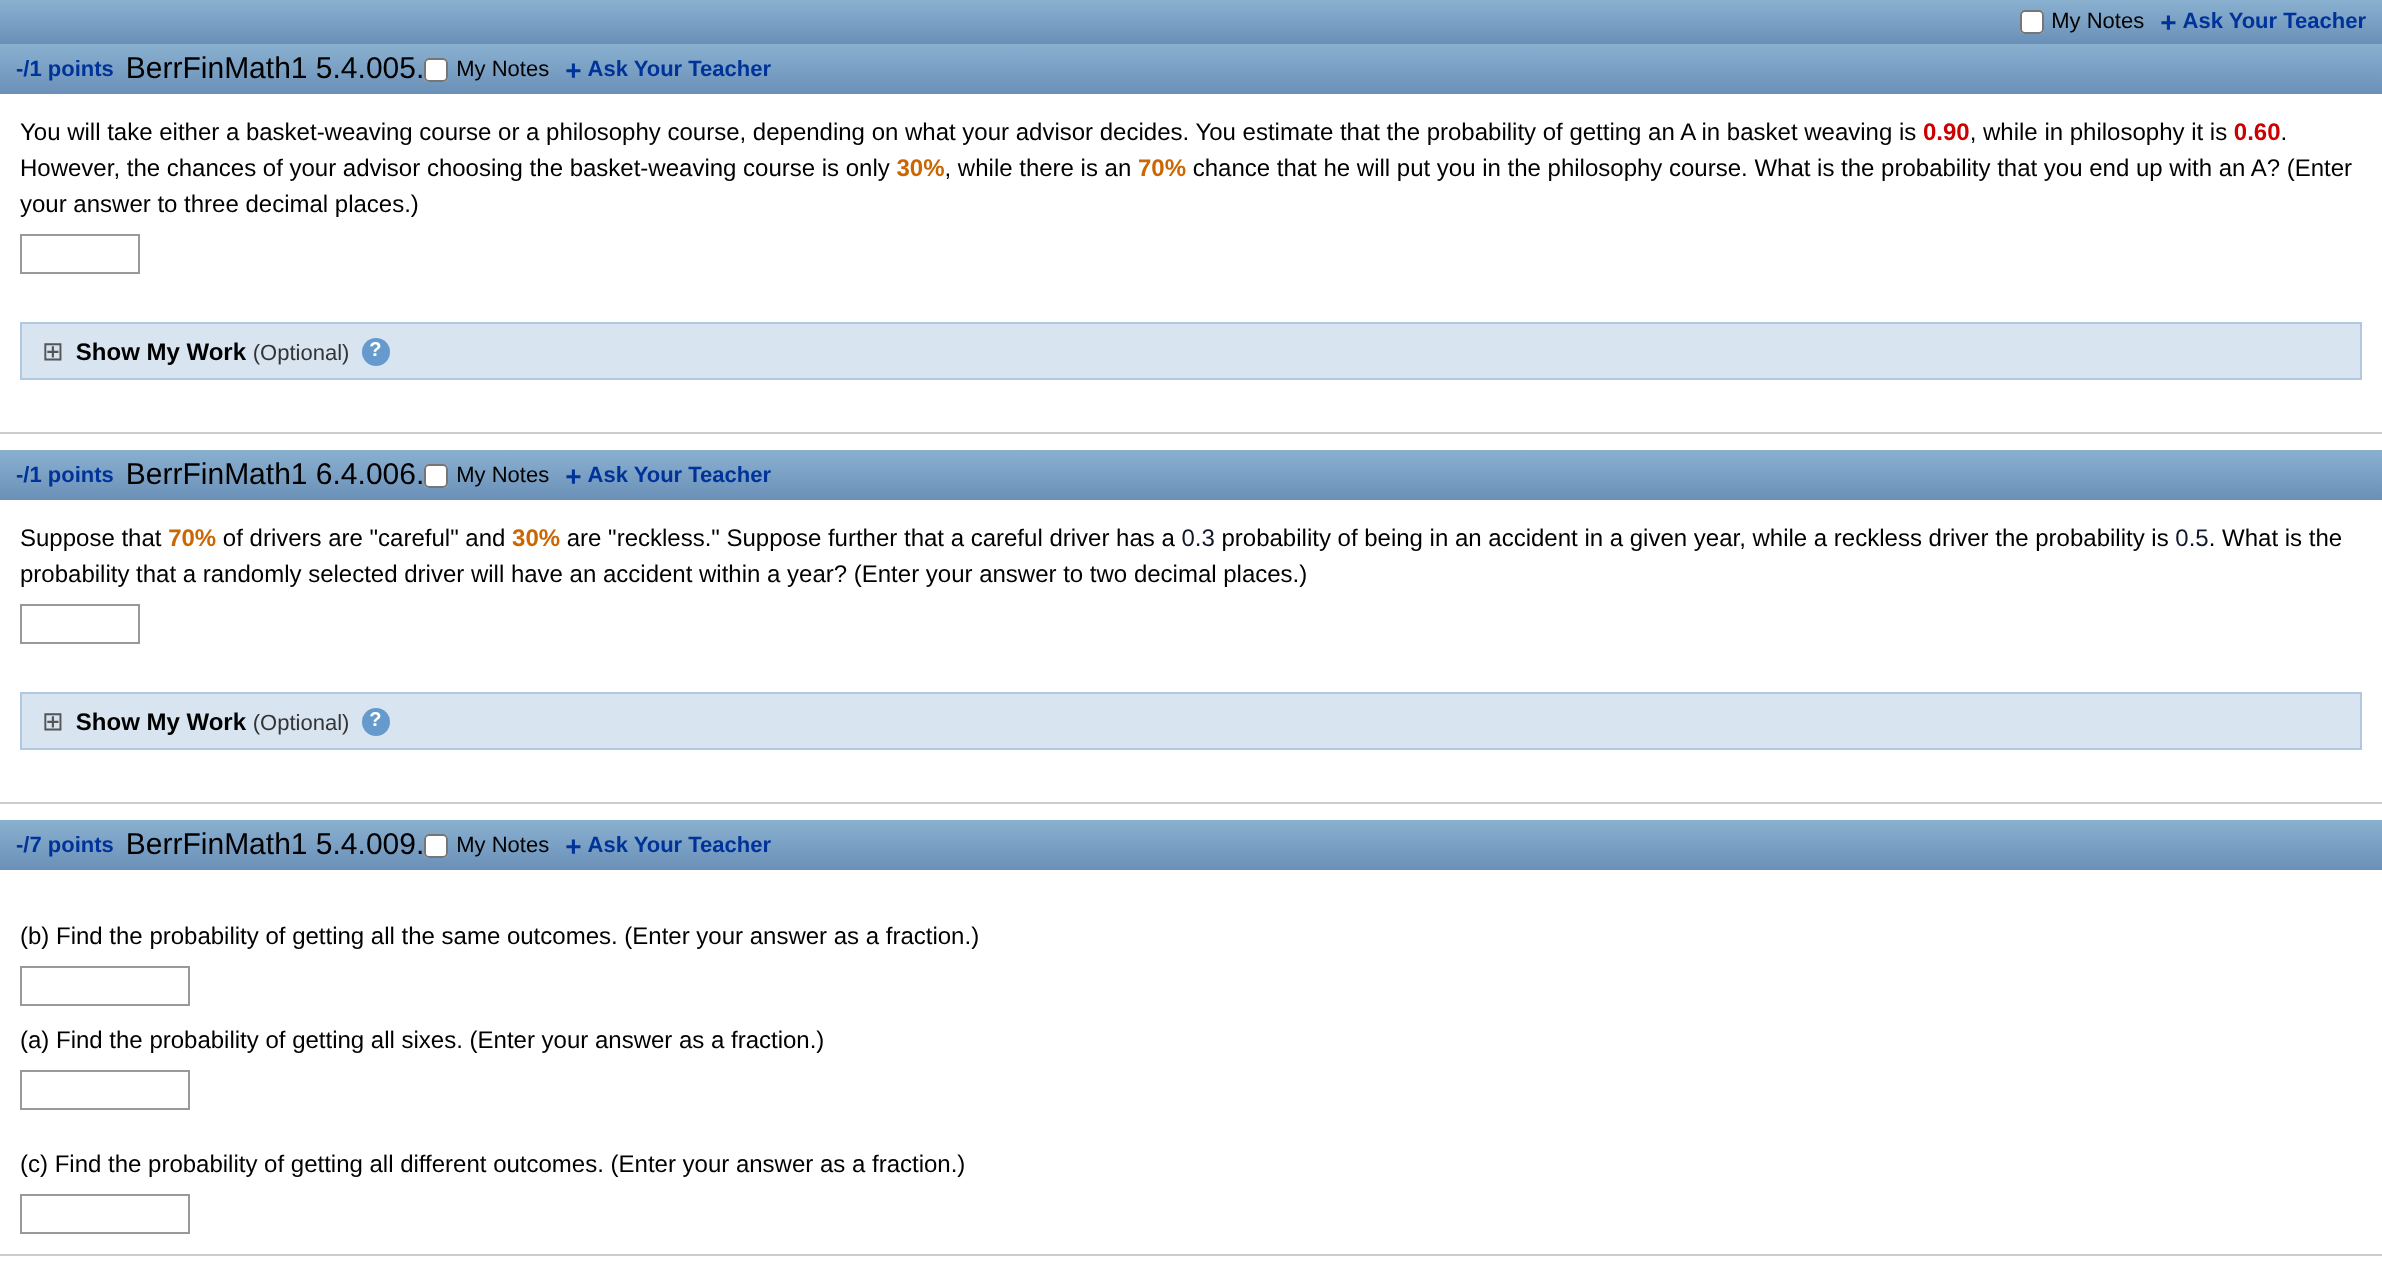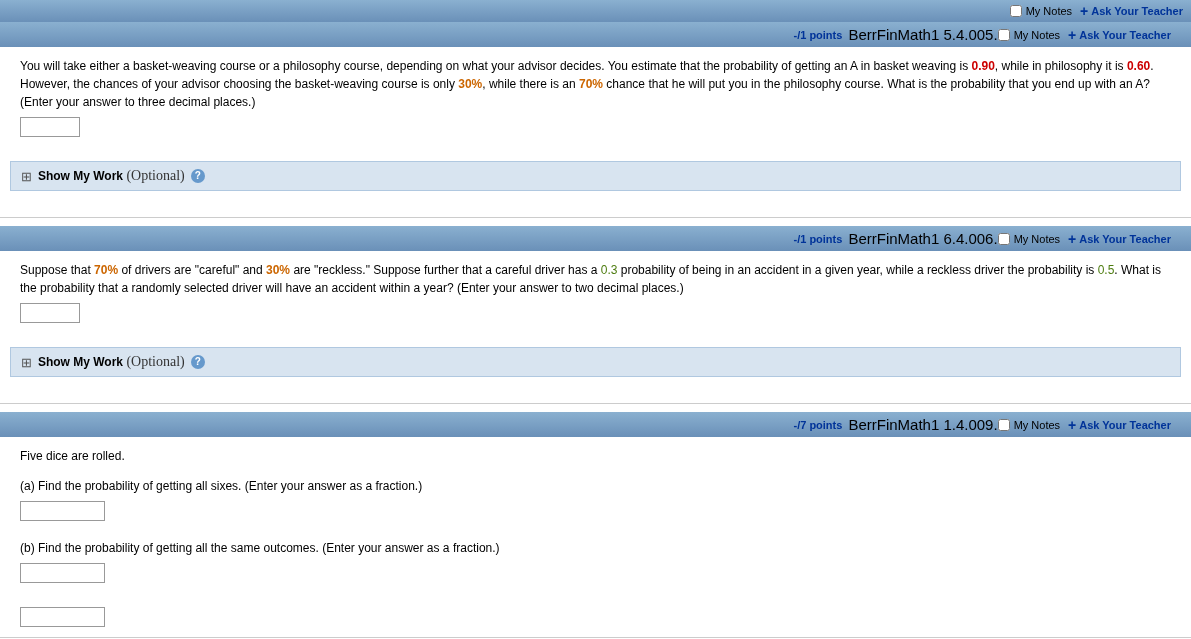--- a/index.html
+++ b/index.html
@@ -1,23 +1,23 @@
 <!DOCTYPE html>
 <html><head>
   <meta charset="utf-8">
   <style>
     * { margin: 0; padding: 0; box-sizing: border-box; }
     body { font-family: Arial, sans-serif; font-size: 12px; background: #fff; color: #000; width: 1191px; }
 
     .question-header {
       background: linear-gradient(to bottom, #8ab0d0, #6a90b8);
-      padding: 4px 20px;
-      display: flex;
-      align-items: center;
-      justify-content: flex-end;
+      padding: 4px 8px;
+      display: flex;
+      align-items: center;
+      justify-content: flex-start;
       color: #000;
     }
 
     .header-left {
       display: flex;
       align-items: center;
       gap: 6px;
     }
 
     .points-indicator {
@@ -61,28 +61,28 @@
       font-weight: bold;
     }
 
     .plus-icon {
       color: #003399;
       font-weight: bold;
       font-size: 14px;
     }
 
     .question-body {
-      padding: 10px 10px 6px 20px;
+      padding: 10px 10px 6px 10px;
       line-height: 1.5;
       font-size: 12px;
     }
 
     .highlight-red { color: #cc0000; font-weight: bold; }
     .highlight-orange { color: #cc6600; font-weight: bold; }
-    .highlight-blue { color: #4d7c0f; }
+    .highlight-blue { color: #0f172a; }
 
     .answer-input {
       display: block;
       width: 60px;
       height: 20px;
       border: 1px solid #999;
       margin-top: 6px;
       font-size: 12px;
     }
 
@@ -110,24 +110,23 @@
       font-size: 13px;
       color: #555;
     }
 
     .show-my-work-label {
       font-size: 12px;
       font-weight: bold;
     }
 
     .show-my-work-optional {
-      font-size: 14px;
+      font-size: 11px;
       font-weight: normal;
       color: #333;
-      font-family: Liberation Serif, serif;
     }
 
     .help-icon {
       display: inline-block;
       width: 14px;
       height: 14px;
       border-radius: 50%;
       background: #6699cc;
       color: #fff;
       font-size: 10px;
@@ -256,44 +255,44 @@
     </span>
     <span class="help-icon">?</span>
   </div>
   <div class="spacer2"></div>
 </div>
 
 <div class="question-section">
   <div class="question-header">
     <div class="header-left">
       <span class="points-indicator">-/7 points</span>
-      <span class="question-id">BerrFinMath1 1.4.009.</span>
+      <span class="question-id">BerrFinMath1 5.4.009.</span>
     </div>
     <div class="header-right">
       <label class="my-notes-label">
         <input type="checkbox" class="my-notes-checkbox" style="">
         <span>My Notes</span>
       </label>
       <a class="ask-teacher-btn">
         <span class="plus-icon">+</span>
         <span>Ask Your Teacher</span>
       </a>
     </div>
   </div>
 
   <div class="question-body">
-    <p style="margin-bottom: 8px;">Five dice are rolled.</p>
+
+    <div class="sub-question" style="margin-top: 10px;">
+      <span class="sub-label">(b) Find the probability of getting all the same outcomes. (Enter your answer as a fraction.)</span>
+      <input type="text" class="answer-input-med" style="">
+    </div>
 
     <div class="sub-question">
       <span class="sub-label">(a) Find the probability of getting all sixes. (Enter your answer as a fraction.)</span>
       <input type="text" class="answer-input-med" style="">
     </div>
 
     <div class="sub-question" style="margin-top: 10px;">
-      <span class="sub-label">(b) Find the probability of getting all the same outcomes. (Enter your answer as a fraction.)</span>
+      <span class="sub-label">(c) Find the probability of getting all different outcomes. (Enter your answer as a fraction.)</span>
       <input type="text" class="answer-input-med" style="">
     </div>
-
-    <div class="sub-question" style="margin-top: 10px;">
-      <input type="text" class="answer-input-med" style="">
-    </div>
   </div>
 </div>
 
 </body></html>

